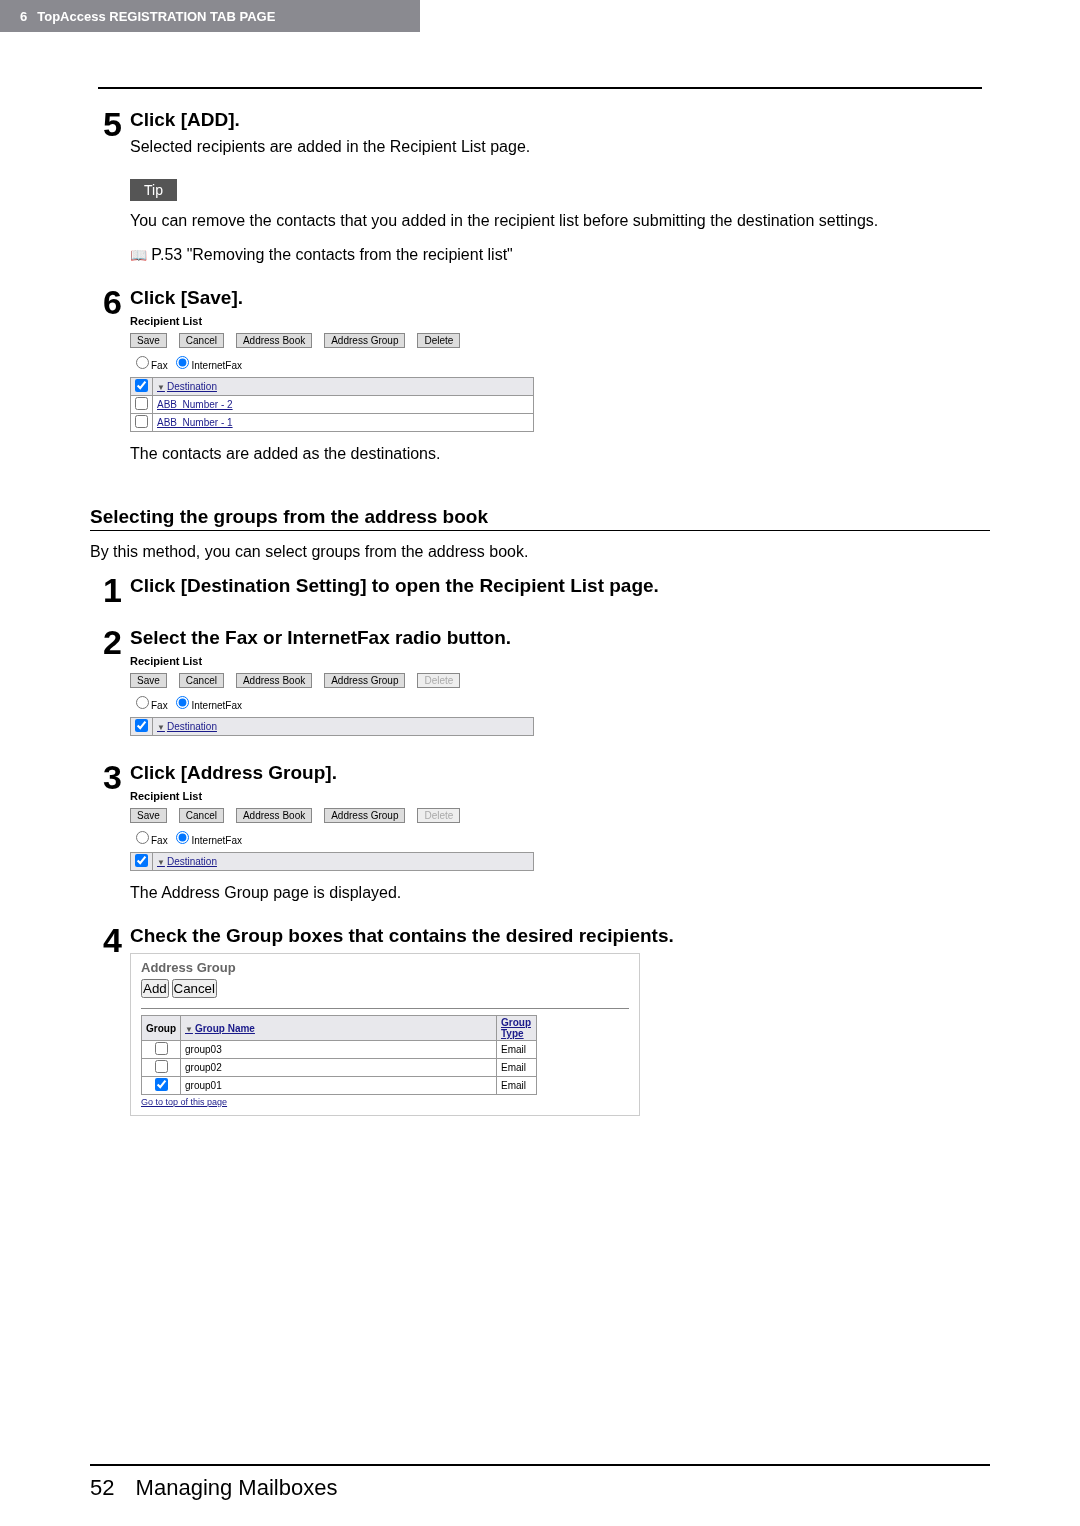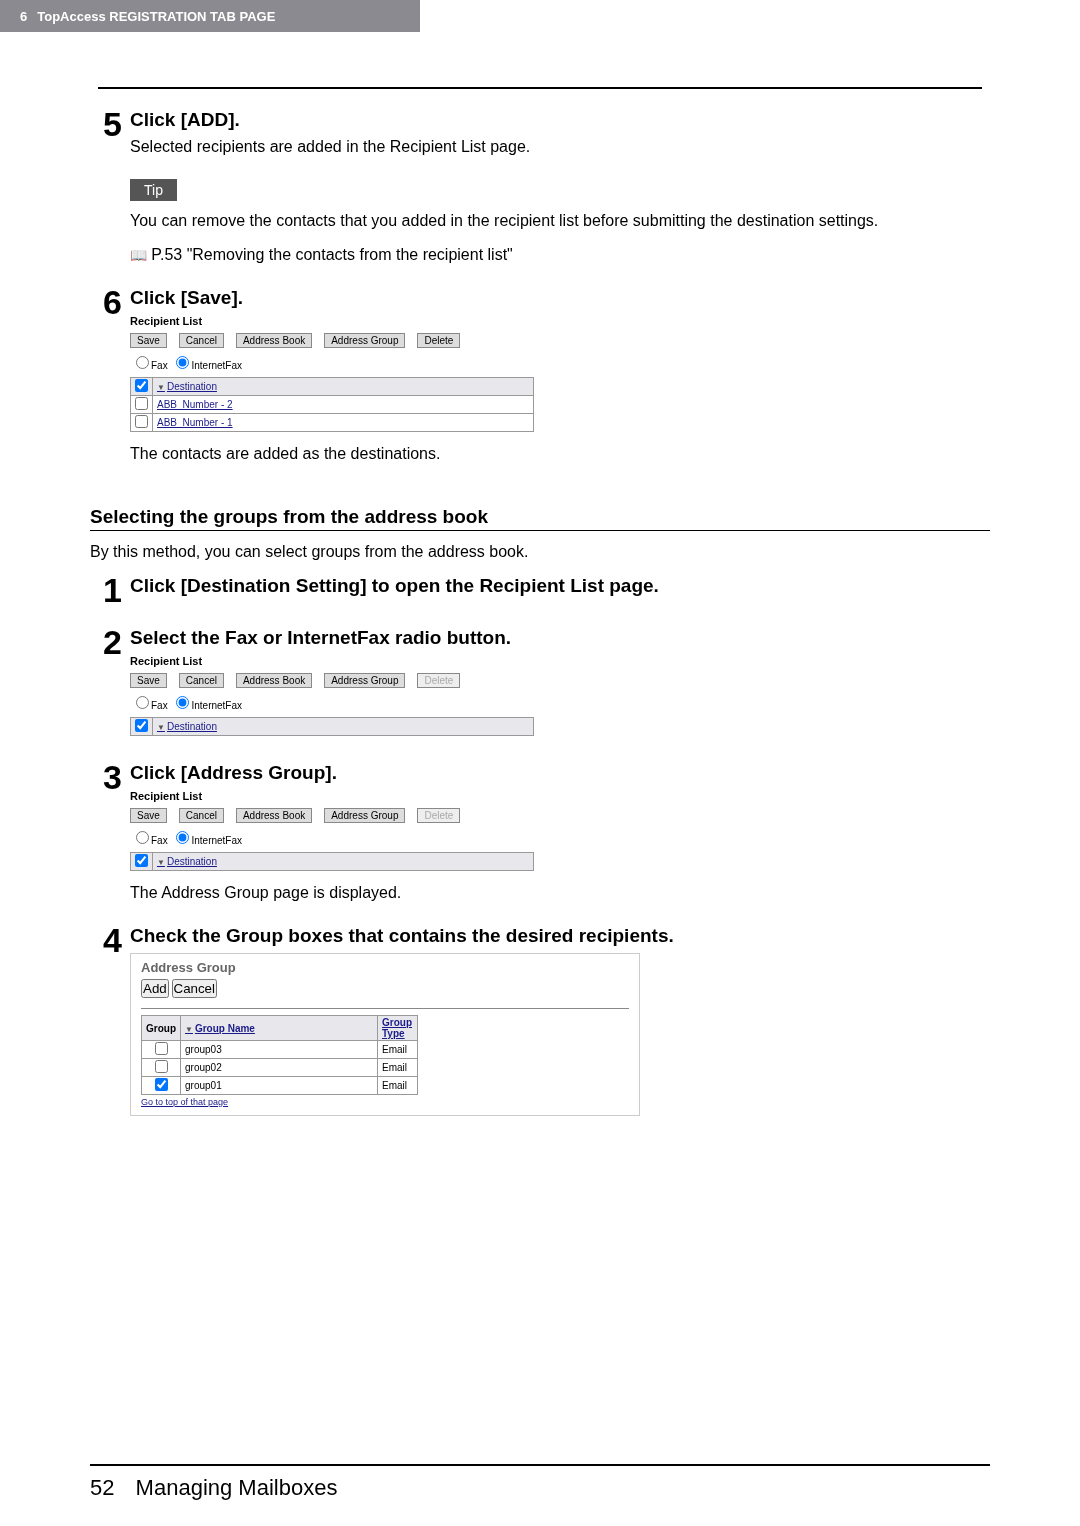--- a/index.html
+++ b/index.html
@@ -35,21 +35,21 @@
   .mini-table th.check, .mini-table td.check { width: 20px; text-align: center; }
   .mini-table a { color: #1a1a8a; text-decoration: underline; }
   .dest-link { color: #1a1a8a; text-decoration: underline; }
   .arrow::before { content: "▼"; font-size: 8px; color: #555; margin-right: 2px; }
 
   
   .ag-mini { border: 1px solid #ccc; padding: 6px 10px 8px 10px; width: 510px; font-size: 10px; margin-top: 6px; }
   .ag-title { font-weight: bold; font-size: 13px; color: #666; margin-bottom: 4px; }
   .ag-btns { margin-bottom: 10px; }
   .ag-hr { border-top: 1px solid #888; margin: 6px 0; }
-  .ag-table { border-collapse: collapse; width: 277px; }
+  .ag-table { border-collapse: collapse; width: 396px; }
   .ag-table th, .ag-table td { border: 1px solid #999; padding: 1px 4px; font-size: 10px; text-align: left; }
   .ag-table th { background: #e8e8ec; }
   .ag-table th.g, .ag-table td.g { width: 28px; text-align: center; }
   .ag-table th.t, .ag-table td.t { width: 40px; }
   .gotop { color: #1a1a8a; text-decoration: underline; font-size: 9px; margin-top: 2px; display: inline-block; }
 
   .footer { position: absolute; bottom: 25px; left: 90px; font-size: 22px; }
   .footer .pn { margin-right: 15px; }
   .hr-bottom { position: absolute; bottom: 60px; left: 90px; right: 90px; border-top: 2px solid #000; }
 </style>
@@ -212,21 +212,21 @@
                   <td>group02</td>
                   <td class="t">Email</td>
                 </tr>
           <tr>
                   <td class="g"><input type="checkbox" checked="" style=""></td>
                   <td>group01</td>
                   <td class="t">Email</td>
                 </tr>
         </tbody>
             </table>
-        <a href="#" class="gotop">Go to top of that page</a>
+        <a href="#" class="gotop">Go to top of this page</a>
       </div>
     </div>
   </div>
 
 </div>
 
 <div class="hr-bottom"></div>
 <div class="footer">
   <span class="pn">52</span>
   <span>Managing Mailboxes</span>

